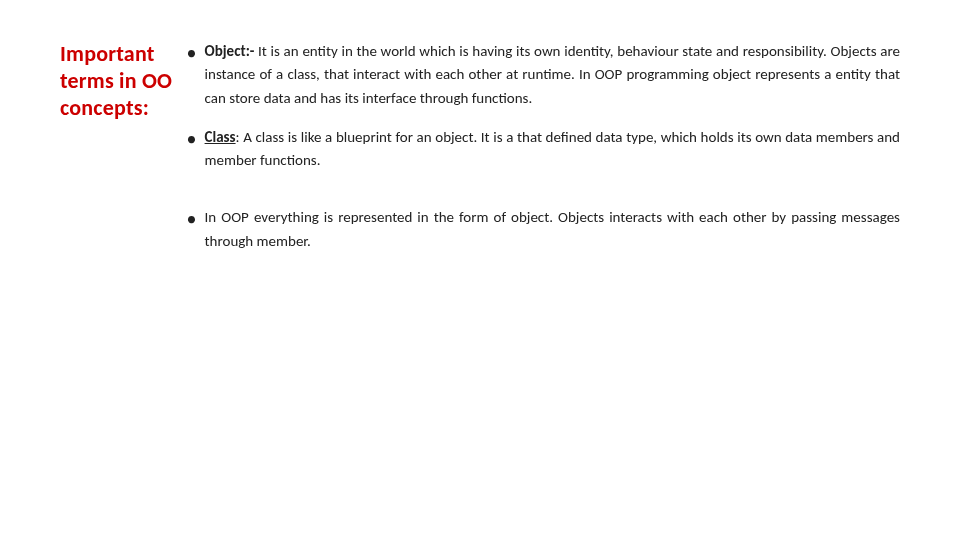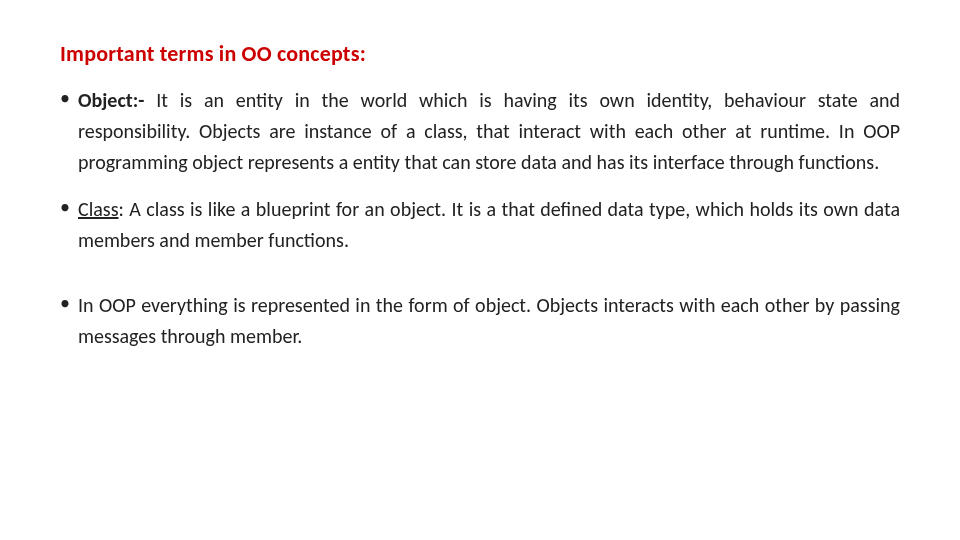--- a/index.html
+++ b/index.html
@@ -15,21 +15,21 @@
       font-family: 'Calibri', 'Arial', sans-serif;
       overflow: hidden;
     }
 
     .slide-container {
       width: 960px;
       height: 540px;
       background: #ffffff;
       padding: 40px 60px 40px 60px;
       display: flex;
-      flex-direction: column;
+      flex-direction: row;
       justify-content: flex-start;
     }
 
     .title {
       font-size: 22px;
       font-weight: bold;
       color: #cc0000;
       margin-bottom: 18px;
       letter-spacing: 0.2px;
     }
@@ -48,34 +48,34 @@
 
     .bullet {
       font-size: 20px;
       color: #222222;
       margin-right: 8px;
       margin-top: 1px;
       flex-shrink: 0;
     }
 
     .bullet-text {
-      font-size: 20px;
+      font-size: 15px;
       color: #222222;
       line-height: 1.55;
       text-align: justify;
       font-family: 'Calibri', 'Arial', sans-serif;
     }
 
     .bold-term {
       font-weight: bold;
     }
 
     .underline-term {
       text-decoration: underline;
-      font-weight: normal;
+      font-weight: bold;
     }
 
     .spacer {
       height: 18px;
     }
   </style>
 </head>
 <body>
 
 <div class="slide-container">

